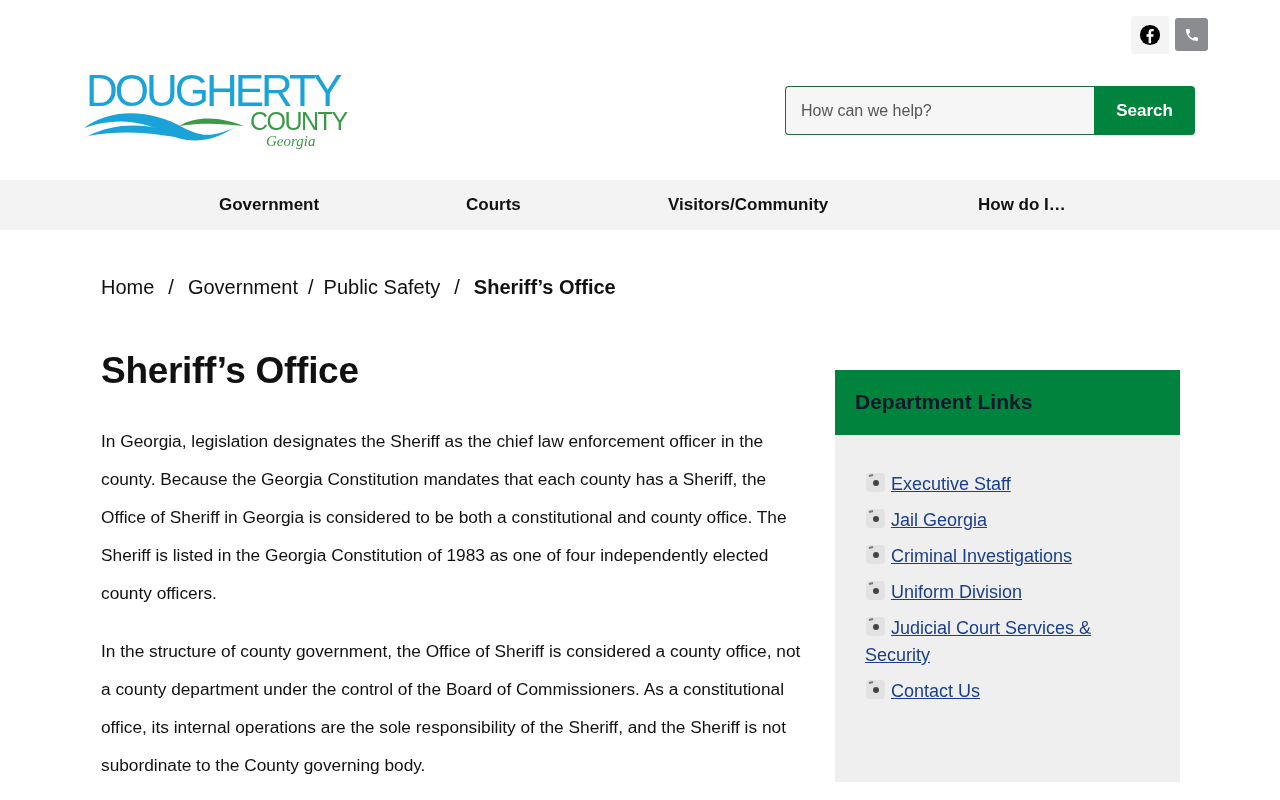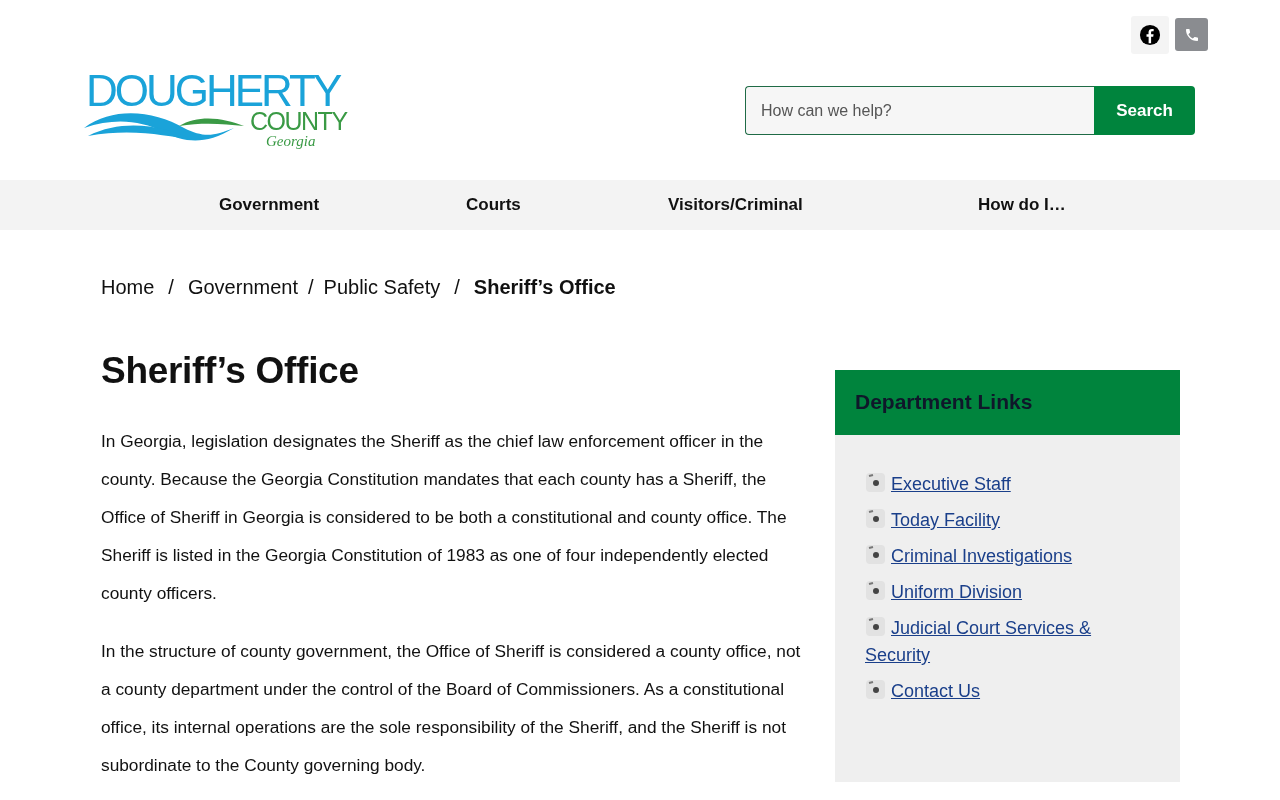--- a/index.html
+++ b/index.html
@@ -7,21 +7,21 @@
     body { font-family: "Liberation Sans", "DejaVu Sans", sans-serif; color: #111; position: relative; }
 
     .header { position: relative; height: 180px; }
     .logo { position: absolute; left: 84px; top: 66px; width: 272px; height: 88px; text-align: center; }
     .social { position: absolute; top: 16px; right: 72px; display: flex; gap: 6px; }
     .social .ico { width: 38px; height: 38px; display: flex; align-items: center; justify-content: center; border-radius: 3px; }
     .social .fb { background: #f4f4f4; }
     .social .ph { background: #8a8c90; width: 33px; height: 33px; margin-top: 2px; }
 
     .search { position: absolute; left: 745px; top: 86px; width: 450px; height: 49px; display: flex; }
-    .search input { flex: 1; height: 49px; border: 1px solid #1f6b46; border-right: none; border-radius: 4px 0 0 4px; background: #f6f6f6; padding: 0 15px; font-size: 16px; color: #555; font-family: "Liberation Sans", sans-serif; outline: none; }
+    .search input { flex: 1; height: 49px; border: 1px solid #1f6b46; border-right: none; border-radius: 4px 0 0 4px; background: #f6f6f6; padding: 0 15px; font-size: 16px; color: #555; font-family: "Liberation Sans", sans-serif; outline: none; margin-left: 40px; }
     .search input::placeholder { color: #555; }
     .search button { width: 101px; height: 49px; background: #00843d; color: #fff; border: none; border-radius: 0 4px 4px 0; font-weight: bold; font-size: 17px; font-family: "Liberation Sans", sans-serif; }
 
     .nav { position: absolute; top: 180px; left: 0; width: 1280px; height: 50px; background: #f3f3f3; }
     .nav a { position: absolute; top: 15px; font-weight: bold; font-size: 17px; color: #111; text-decoration: none; }
 
     .breadcrumb { position: absolute; top: 276px; left: 101px; font-size: 20px; color: #111; display: flex; }
     .breadcrumb .sep { margin: 0 14px; }
     .breadcrumb .current { font-weight: bold; }
 
@@ -67,21 +67,21 @@
 
   <div class="search">
     <input type="text" placeholder="How can we help?" style="">
     <button>Search</button>
   </div>
 </div>
 
 <nav class="nav">
   <a href="#" style="left:219px">Government</a>
   <a href="#" style="left:466px">Courts</a>
-  <a href="#" style="left:668px">Visitors/Criminal</a>
+  <a href="#" style="left:668px">Visitors/Community</a>
   <a href="#" style="left:978px">How do I…</a>
 </nav>
 
 <div class="breadcrumb">
   <span>Home</span>
   <span class="sep">/</span>
   <span>Government</span>
   <span class="sep" style="margin:0 10px">/</span>
   <span>Public Safety</span>
   <span class="sep">/</span>
@@ -99,21 +99,21 @@
   <ul>
     <li><svg class="bullet" viewBox="0 0 21 21">
           <rect x="1" y="1" width="19" height="19" rx="4" fill="#e2e2e2"></rect>
           <path d="M4 4 L8 3" stroke="#777" stroke-width="2"></path>
           <circle cx="11" cy="11" r="3" fill="#444"></circle>
         </svg><a href="#">Executive Staff</a></li>
     <li><svg class="bullet" viewBox="0 0 21 21">
           <rect x="1" y="1" width="19" height="19" rx="4" fill="#e2e2e2"></rect>
           <path d="M4 4 L8 3" stroke="#777" stroke-width="2"></path>
           <circle cx="11" cy="11" r="3" fill="#444"></circle>
-        </svg><a href="#">Today Facility</a></li>
+        </svg><a href="#">Jail Georgia</a></li>
     <li><svg class="bullet" viewBox="0 0 21 21">
           <rect x="1" y="1" width="19" height="19" rx="4" fill="#e2e2e2"></rect>
           <path d="M4 4 L8 3" stroke="#777" stroke-width="2"></path>
           <circle cx="11" cy="11" r="3" fill="#444"></circle>
         </svg><a href="#">Criminal Investigations</a></li>
     <li><svg class="bullet" viewBox="0 0 21 21">
           <rect x="1" y="1" width="19" height="19" rx="4" fill="#e2e2e2"></rect>
           <path d="M4 4 L8 3" stroke="#777" stroke-width="2"></path>
           <circle cx="11" cy="11" r="3" fill="#444"></circle>
         </svg><a href="#">Uniform Division</a></li>

